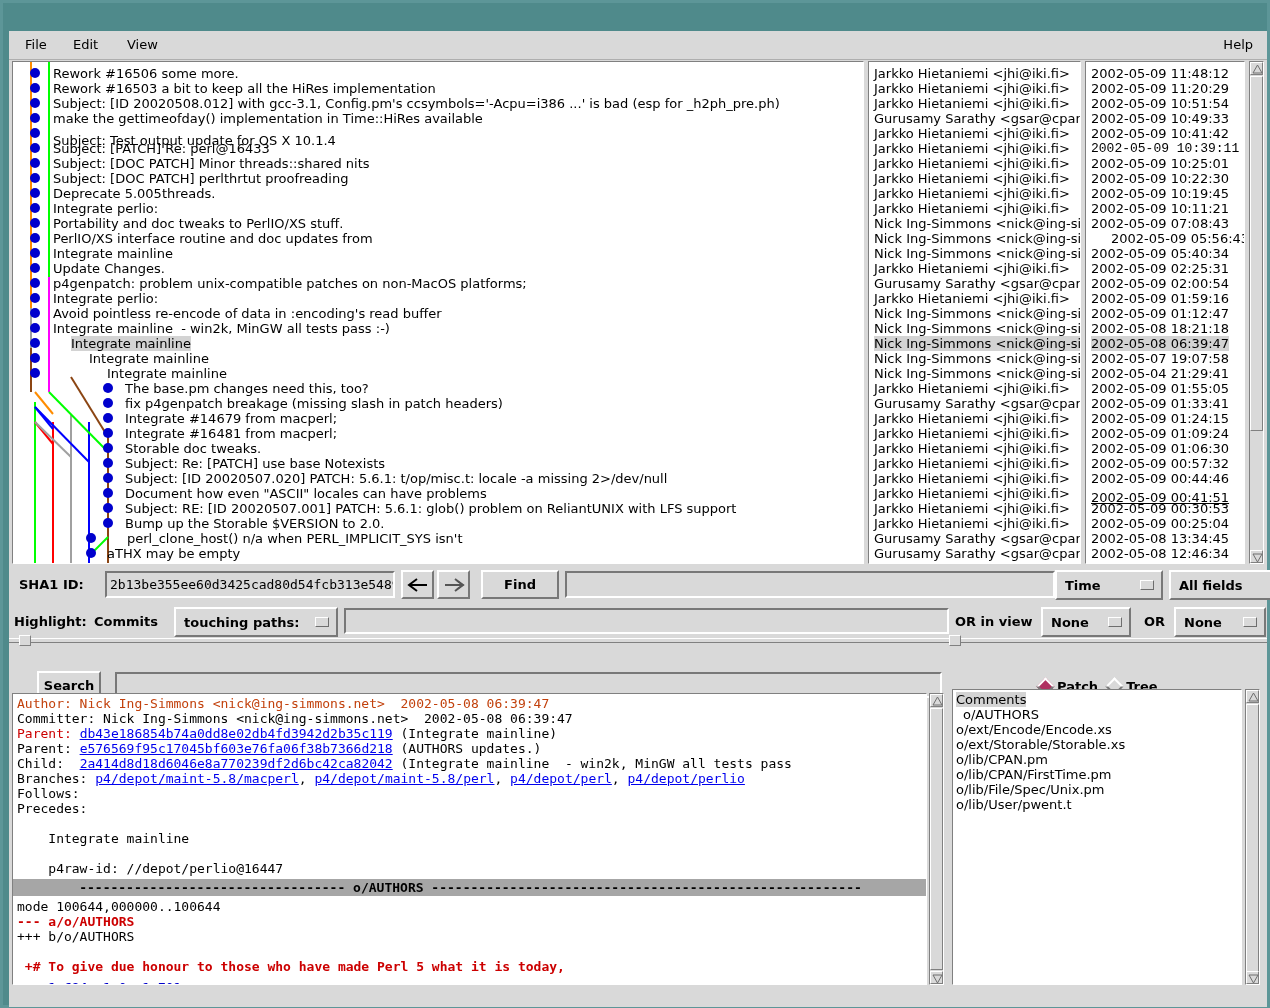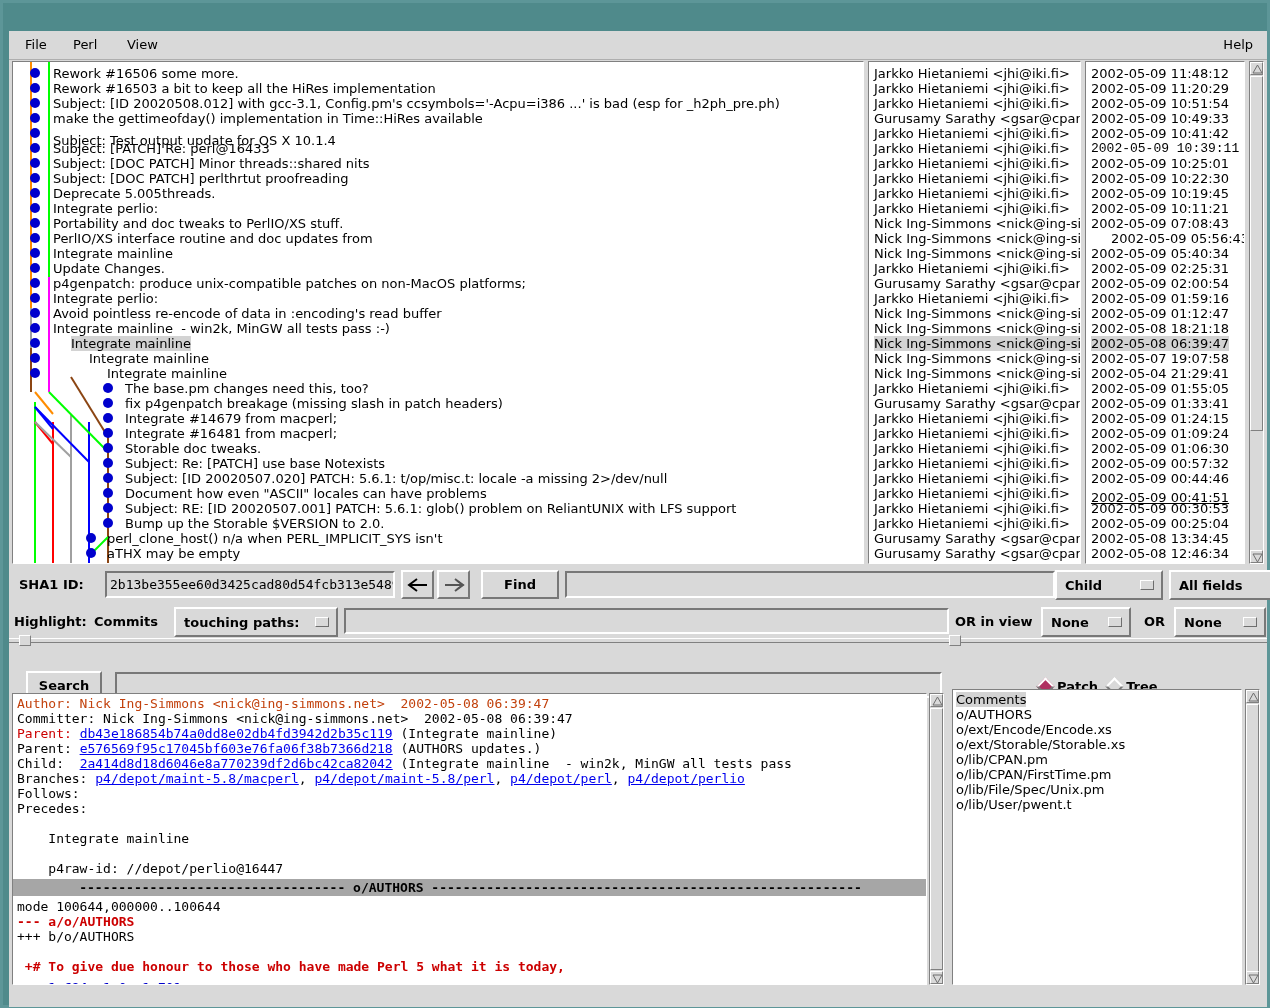--- a/index.html
+++ b/index.html
@@ -190,21 +190,21 @@
 </head>
 <body>
 
 <div id="window">
 
 
   <div id="client">
 
     <div id="menubar">
       <div class="menu-item" style="left:8px">File</div>
-      <div class="menu-item" style="left:56px">Perl</div>
+      <div class="menu-item" style="left:56px">Edit</div>
       <div class="menu-item" style="left:110px">View</div>
       <div class="menu-item" style="right:6px">Help</div>
     </div>
 
     <div id="toppane">
 
       <div id="canvas-graph" class="sunken">
         <svg id="graph-svg" width="852" height="503" style="position:absolute;left:0;top:0">
             <line x1="18" y1="0" x2="18" y2="224" stroke="#ff8c00" stroke-width="2"></line>
             <line x1="36" y1="0" x2="36" y2="215" stroke="#00ff00" stroke-width="2"></line>
@@ -270,38 +270,38 @@
             <div class="rowtxt" style="top: 71px; left: 40px;">Subject: Test output update for OS X 10.1.4</div>
             <div class="rowtxt" style="top: 79px; left: 40px;">Subject: [PATCH] Re: perl@16433</div>
             <div class="rowtxt" style="top: 94px; left: 40px;">Subject: [DOC PATCH] Minor threads::shared nits</div>
             <div class="rowtxt" style="top: 109px; left: 40px;">Subject: [DOC PATCH] perlthrtut proofreading</div>
             <div class="rowtxt" style="top: 124px; left: 40px;">Deprecate 5.005threads.</div>
             <div class="rowtxt" style="top: 139px; left: 40px;">Integrate perlio:</div>
             <div class="rowtxt" style="top: 154px; left: 40px;">Portability and doc tweaks to PerlIO/XS stuff.</div>
             <div class="rowtxt" style="top: 169px; left: 40px;">PerlIO/XS interface routine and doc updates from</div>
             <div class="rowtxt" style="top: 184px; left: 40px;">Integrate mainline</div>
             <div class="rowtxt" style="top: 199px; left: 40px;">Update Changes.</div>
-            <div class="rowtxt" style="top: 214px; left: 40px;">p4genpatch: produce unix-compatible patches on non-MacOS platforms;</div>
+            <div class="rowtxt" style="top: 214px; left: 40px;">p4genpatch: problem unix-compatible patches on non-MacOS platforms;</div>
             <div class="rowtxt" style="top: 229px; left: 40px;">Integrate perlio:</div>
             <div class="rowtxt" style="top: 244px; left: 40px;">Avoid pointless re-encode of data in :encoding's read buffer</div>
             <div class="rowtxt" style="top: 259px; left: 40px;">Integrate mainline  - win2k, MinGW all tests pass :-)</div>
             <div class="rowtxt sel-hl" style="top: 274px; left: 58px;">Integrate mainline</div>
             <div class="rowtxt" style="top: 289px; left: 76px;">Integrate mainline</div>
             <div class="rowtxt" style="top: 304px; left: 94px;">Integrate mainline</div>
             <div class="rowtxt" style="top: 319px; left: 112px;">The base.pm changes need this, too?</div>
             <div class="rowtxt" style="top: 334px; left: 112px;">fix p4genpatch breakage (missing slash in patch headers)</div>
             <div class="rowtxt" style="top: 349px; left: 112px;">Integrate #14679 from macperl;</div>
             <div class="rowtxt" style="top: 364px; left: 112px;">Integrate #16481 from macperl;</div>
             <div class="rowtxt" style="top: 379px; left: 112px;">Storable doc tweaks.</div>
             <div class="rowtxt" style="top: 394px; left: 112px;">Subject: Re: [PATCH] use base Notexists</div>
             <div class="rowtxt" style="top: 409px; left: 112px;">Subject: [ID 20020507.020] PATCH: 5.6.1: t/op/misc.t: locale -a missing 2&gt;/dev/null</div>
             <div class="rowtxt" style="top: 424px; left: 112px;">Document how even "ASCII" locales can have problems</div>
             <div class="rowtxt" style="top: 439px; left: 112px;">Subject: RE: [ID 20020507.001] PATCH: 5.6.1: glob() problem on ReliantUNIX with LFS support</div>
             <div class="rowtxt" style="top: 454px; left: 112px;">Bump up the Storable $VERSION to 2.0.</div>
-            <div class="rowtxt" style="top: 469px; left: 94px;">perl_clone_host() n/a when PERL_IMPLICIT_SYS isn't</div>
+            <div class="rowtxt" style="top: 469px; left: 94px; padding-left: 20px;">perl_clone_host() n/a when PERL_IMPLICIT_SYS isn't</div>
             <div class="rowtxt" style="top: 484px; left: 94px;">aTHX may be empty</div>
           </div>
       </div>
 
       <div id="canvas-head" class="sunken">
         <div id="author-rows">
             <div class="rowtxt" style="top: 4px; left: 5px;">Jarkko Hietaniemi &lt;jhi@iki.fi&gt;</div>
             <div class="rowtxt" style="top: 19px; left: 5px;">Jarkko Hietaniemi &lt;jhi@iki.fi&gt;</div>
             <div class="rowtxt" style="top: 34px; left: 5px;">Jarkko Hietaniemi &lt;jhi@iki.fi&gt;</div>
             <div class="rowtxt" style="top: 49px; left: 5px;">Gurusamy Sarathy &lt;gsar@cpan</div>
@@ -401,21 +401,21 @@
         <svg width="22" height="16" viewBox="0 0 22 16">
           <path d="M12,2 L20,8 L12,14 M2,8 L20,8" stroke="#555" stroke-width="2" fill="none"></path>
           <path d="M14,4 L20,8 L14,12" stroke="#555" stroke-width="1.5" fill="none"></path>
         </svg>
       </div>
 
       <div class="btn" style="position:absolute;left:472px;top:509px;width:78px;height:29px;">Find</div>
       <div class="entry" style="position:absolute;left:556px;top:510px;width:490px;height:27px;"></div>
 
       <div class="optmenu" style="position:absolute;left:1046px;top:509px;width:108px;height:30px;">
-        <span class="lbl">Child</span>
+        <span class="lbl">Time</span>
         <span class="optind"></span>
       </div>
       <div class="optmenu" style="position:absolute;left:1160px;top:509px;width:127px;height:30px;">
         <span class="lbl">All fields</span>
 
       </div>
 
       <div class="lbl-static" style="position:absolute;left:5px;top:549px;line-height:24px;">Highlight:</div>
       <div class="lbl-static" style="position:absolute;left:85px;top:549px;line-height:24px;">Commits</div>
       <div class="optmenu" style="position:absolute;left:165px;top:546px;width:164px;height:30px;">
@@ -434,21 +434,21 @@
         <span class="optind"></span>
       </div>
     </div>
 
     <div class="sash sash-h" style="left:0;top:607px;width:1258px;"></div>
     <div class="sash-grip" style="left:10px;top:604px;"></div>
     <div class="sash-grip" style="left:940px;top:604px;"></div>
 
     <div id="botpane">
 
-      <div class="btn" style="position:absolute;left:17px;top:0px;width:76px;height:28px;">Search</div>
+      <div class="btn" style="position:absolute;left:28px;top:0px;width:64px;height:28px;">Search</div>
       <div class="entry" style="position:absolute;left:106px;top:1px;width:827px;height:26px;"></div>
 
       <div style="position:absolute;left:12px;top:32px;display:flex;align-items:center;gap:4px;">
         <span class="radio">
           <span class="diamond on"></span>
           <span class="lbl-static">Diff</span>
         </span>
         <span class="radio" style="margin-left:10px">
           <span class="diamond"></span>
           <span class="lbl-static">Old version</span>
@@ -517,21 +517,21 @@
         <div class="arrow" style="bottom:0;">
           <svg width="13" height="13">
               <polygon points="6.5,11 2,3 11,3" fill="#d9d9d9" stroke="#6f6f6f" stroke-width="1"></polygon>
             </svg>
         </div>
       </div>
 
       <div id="filelist" class="sunken">
         <div id="file-rows">
             <div class="fl" style="top: 2px; background: rgb(211, 211, 211);">Comments</div>
-            <div class="fl" style="top: 17px;">o/AUTHORS</div>
+            <div class="fl" style="top: 17px; margin-left: 7px;">o/AUTHORS</div>
             <div class="fl" style="top: 32px;">o/ext/Encode/Encode.xs</div>
             <div class="fl" style="top: 47px;">o/ext/Storable/Storable.xs</div>
             <div class="fl" style="top: 62px;">o/lib/CPAN.pm</div>
             <div class="fl" style="top: 77px;">o/lib/CPAN/FirstTime.pm</div>
             <div class="fl" style="top: 92px;">o/lib/File/Spec/Unix.pm</div>
             <div class="fl" style="top: 107px;">o/lib/User/pwent.t</div>
           </div>
       </div>
       <div class="vsb" style="left:1236px;top:18px;height:296px;">
         <div class="arrow" style="top:0;">

